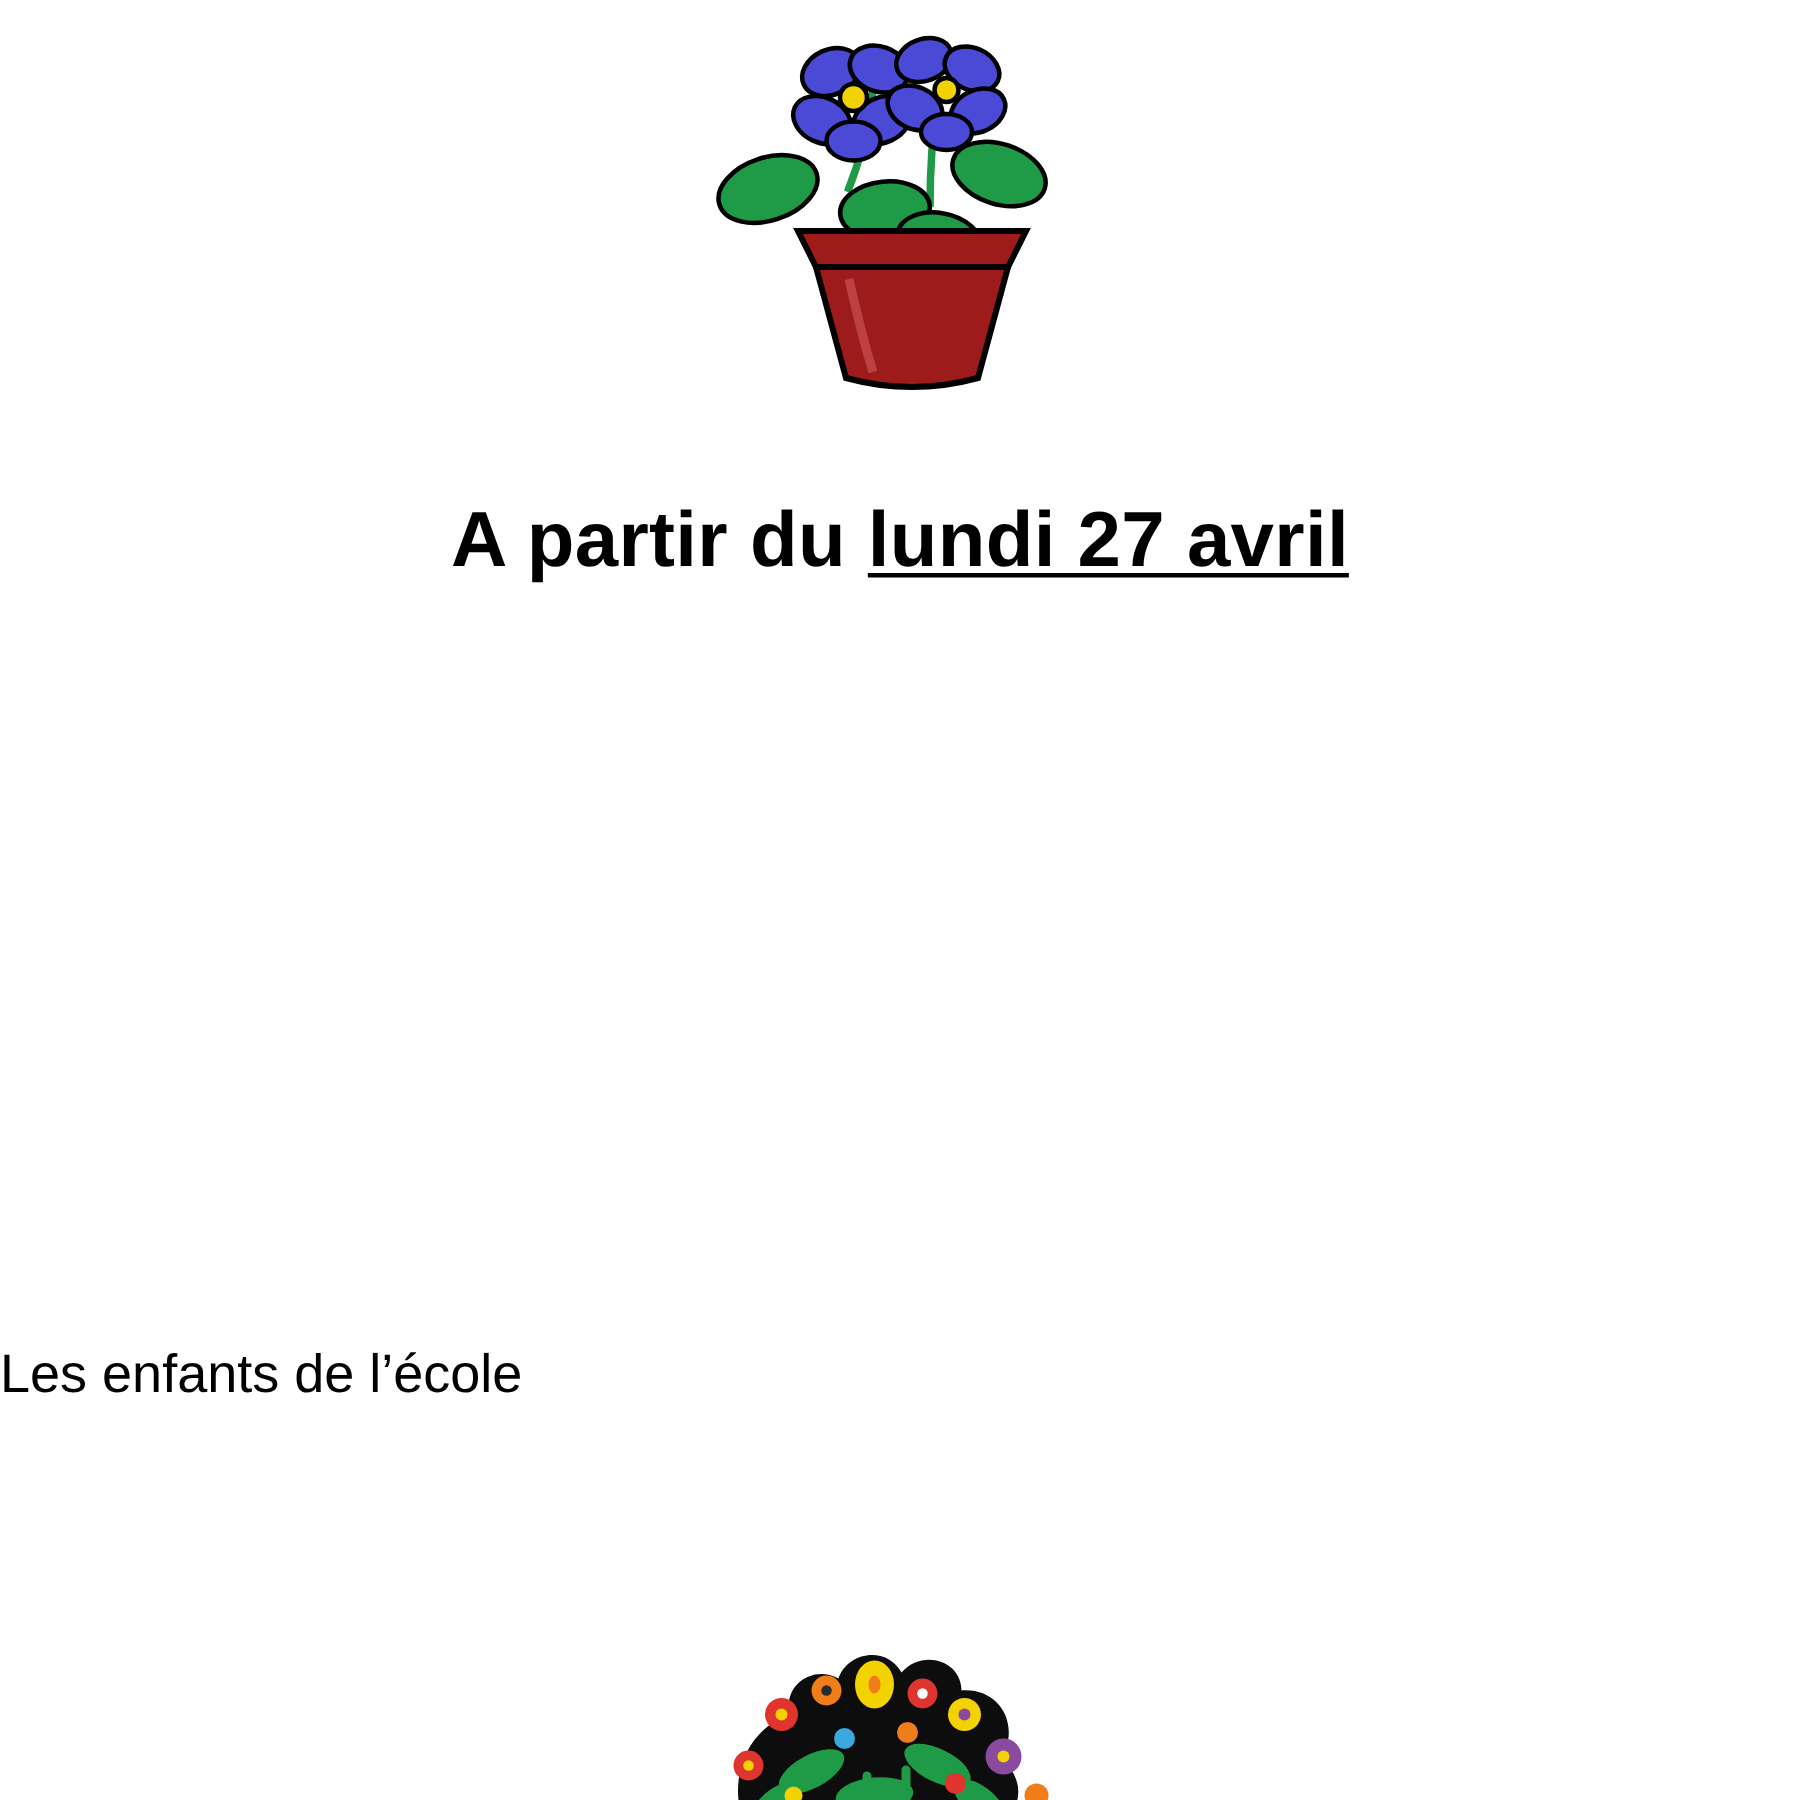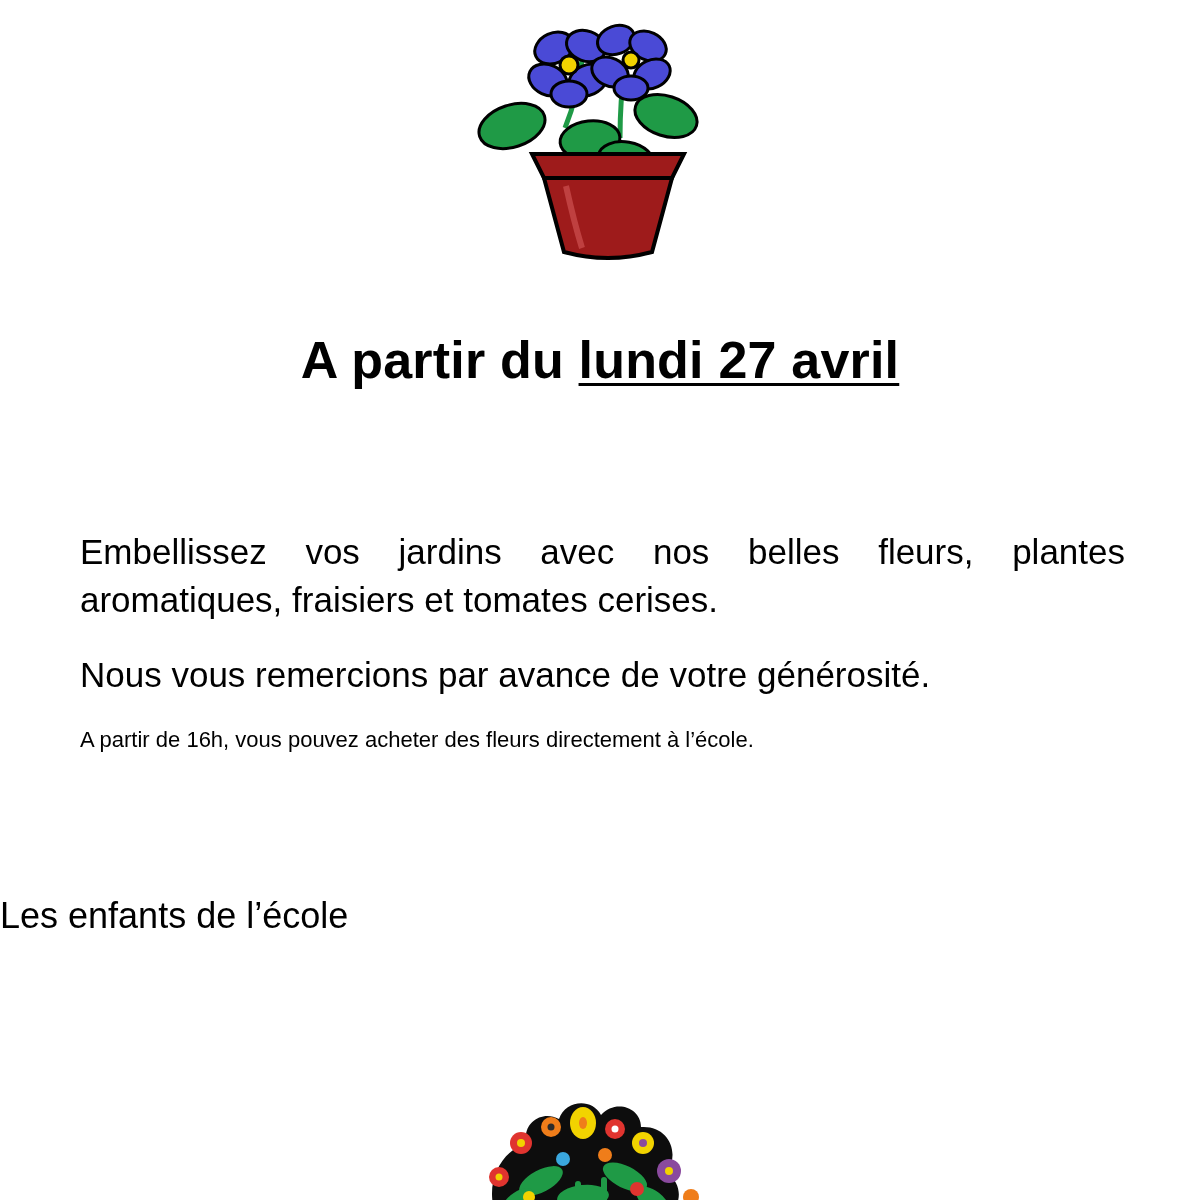--- a/index.html
+++ b/index.html
@@ -136,25 +136,20 @@
         <path d="M74 170 L202 170 L182 244 Q138 256 94 244 Z" fill="#9e1b1b" stroke="#000000" stroke-width="4"></path>
         <path d="M96 178 Q104 214 112 240" stroke="#d65a5a" stroke-width="6" fill="none" opacity="0.6"></path>
       </g>
     </svg>
   </div>
 
   <div class="headline">
     <span class="plain">A partir du </span><span class="u">lundi 27 avril</span>
   </div>
 
-  <div class="body-block">
-    <p class="para-big">Embellissez vos jardins avec nos belles fleurs, plantes aromatiques, fraisiers et tomates cerises.</p>
-    <p class="para-big last-justify">Nous vous  remercions par avance de votre générosité.</p>
-    <p class="para-small">A partir de 16h, vous pouvez acheter des fleurs directement à l’école.</p>
-  </div>
 
   <div class="signature">Les enfants de l’école</div>
 
   <div class="bouquet-art">
     <svg viewBox="0 0 290 130" width="290" height="130" xmlns="http://www.w3.org/2000/svg">
 
       <path d="M40 128 C30 96 46 66 72 58 C66 40 86 24 104 34 C110 16 136 12 146 30 C160 14 186 22 186 42 C212 40 226 66 212 88 C230 100 226 126 210 128 Z" fill="#0d0d0d"></path>
 
       <g fill="#1f9a46">
         <ellipse cx="86" cy="96" rx="24" ry="11" transform="rotate(-28 86 96)"></ellipse>

